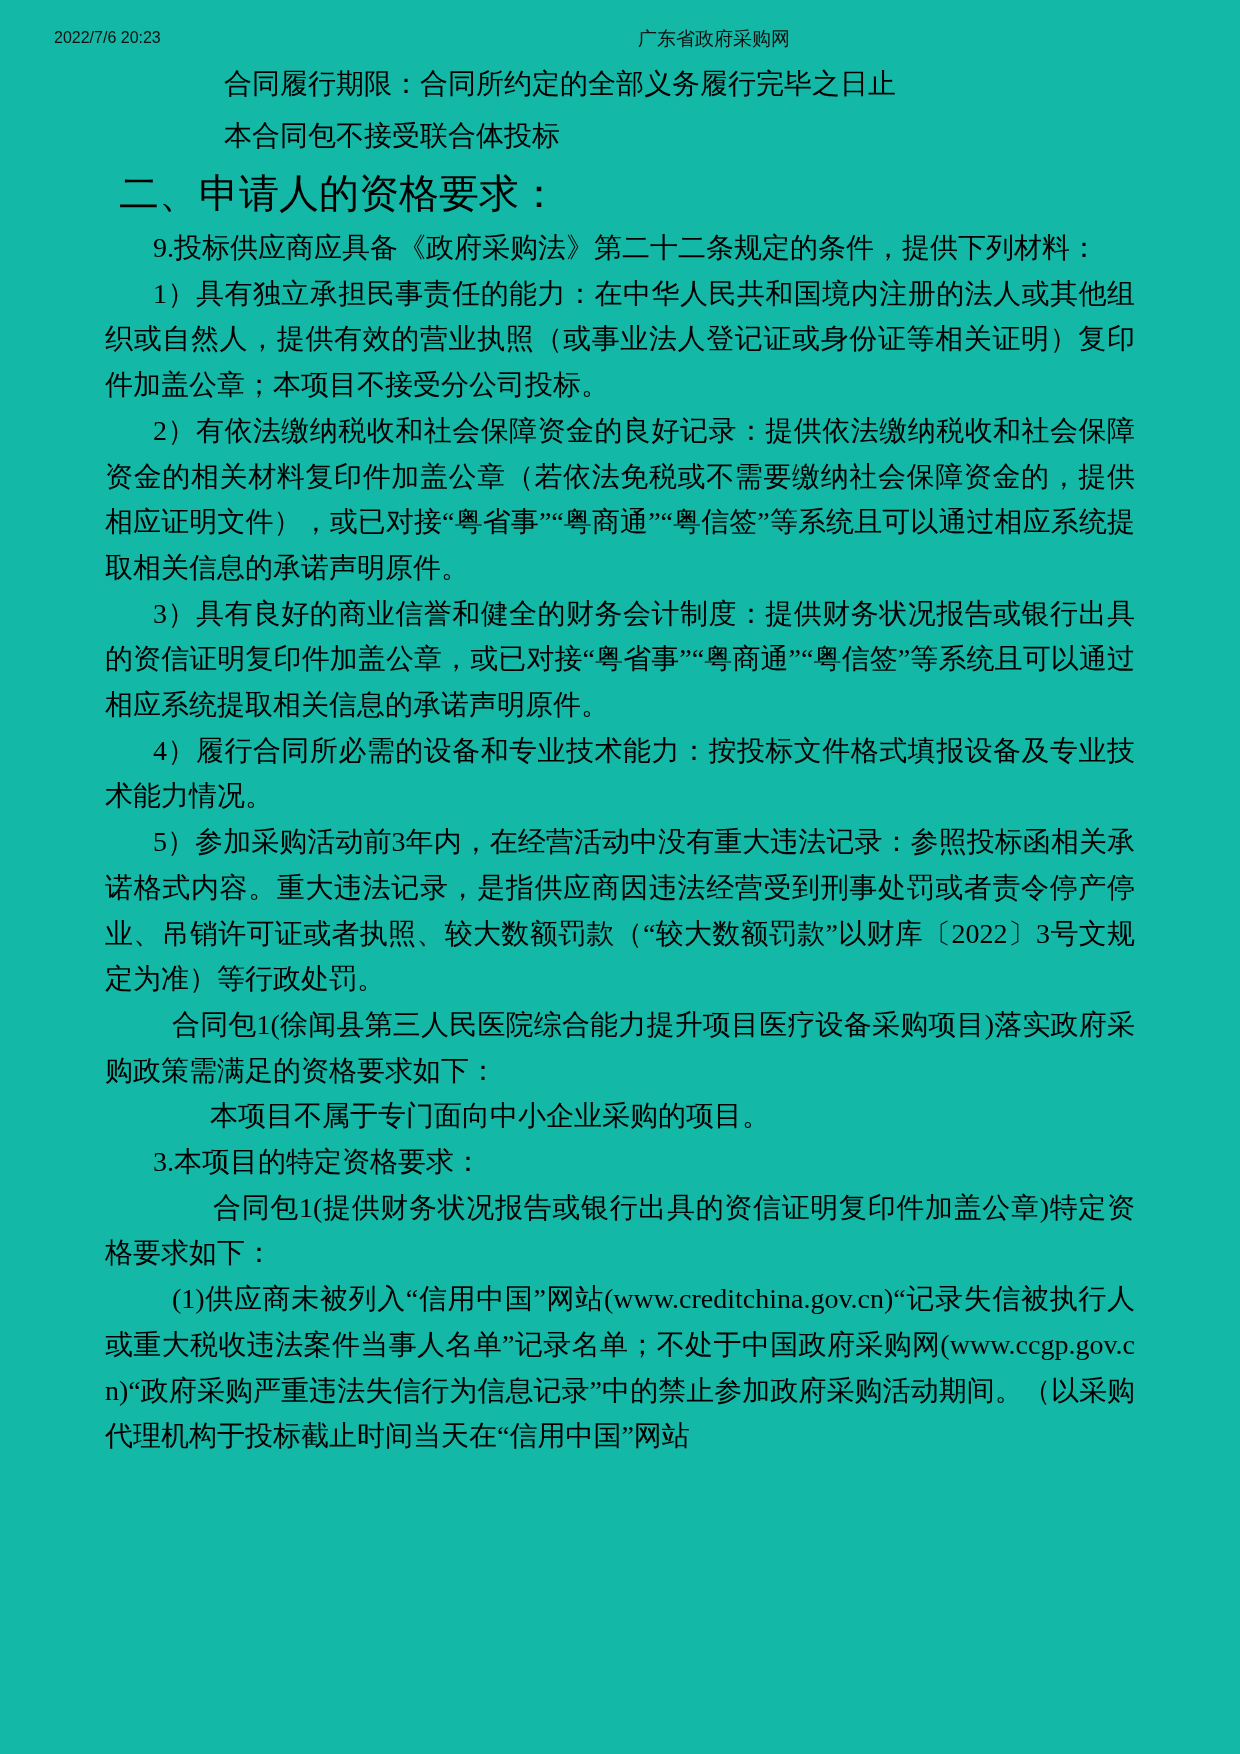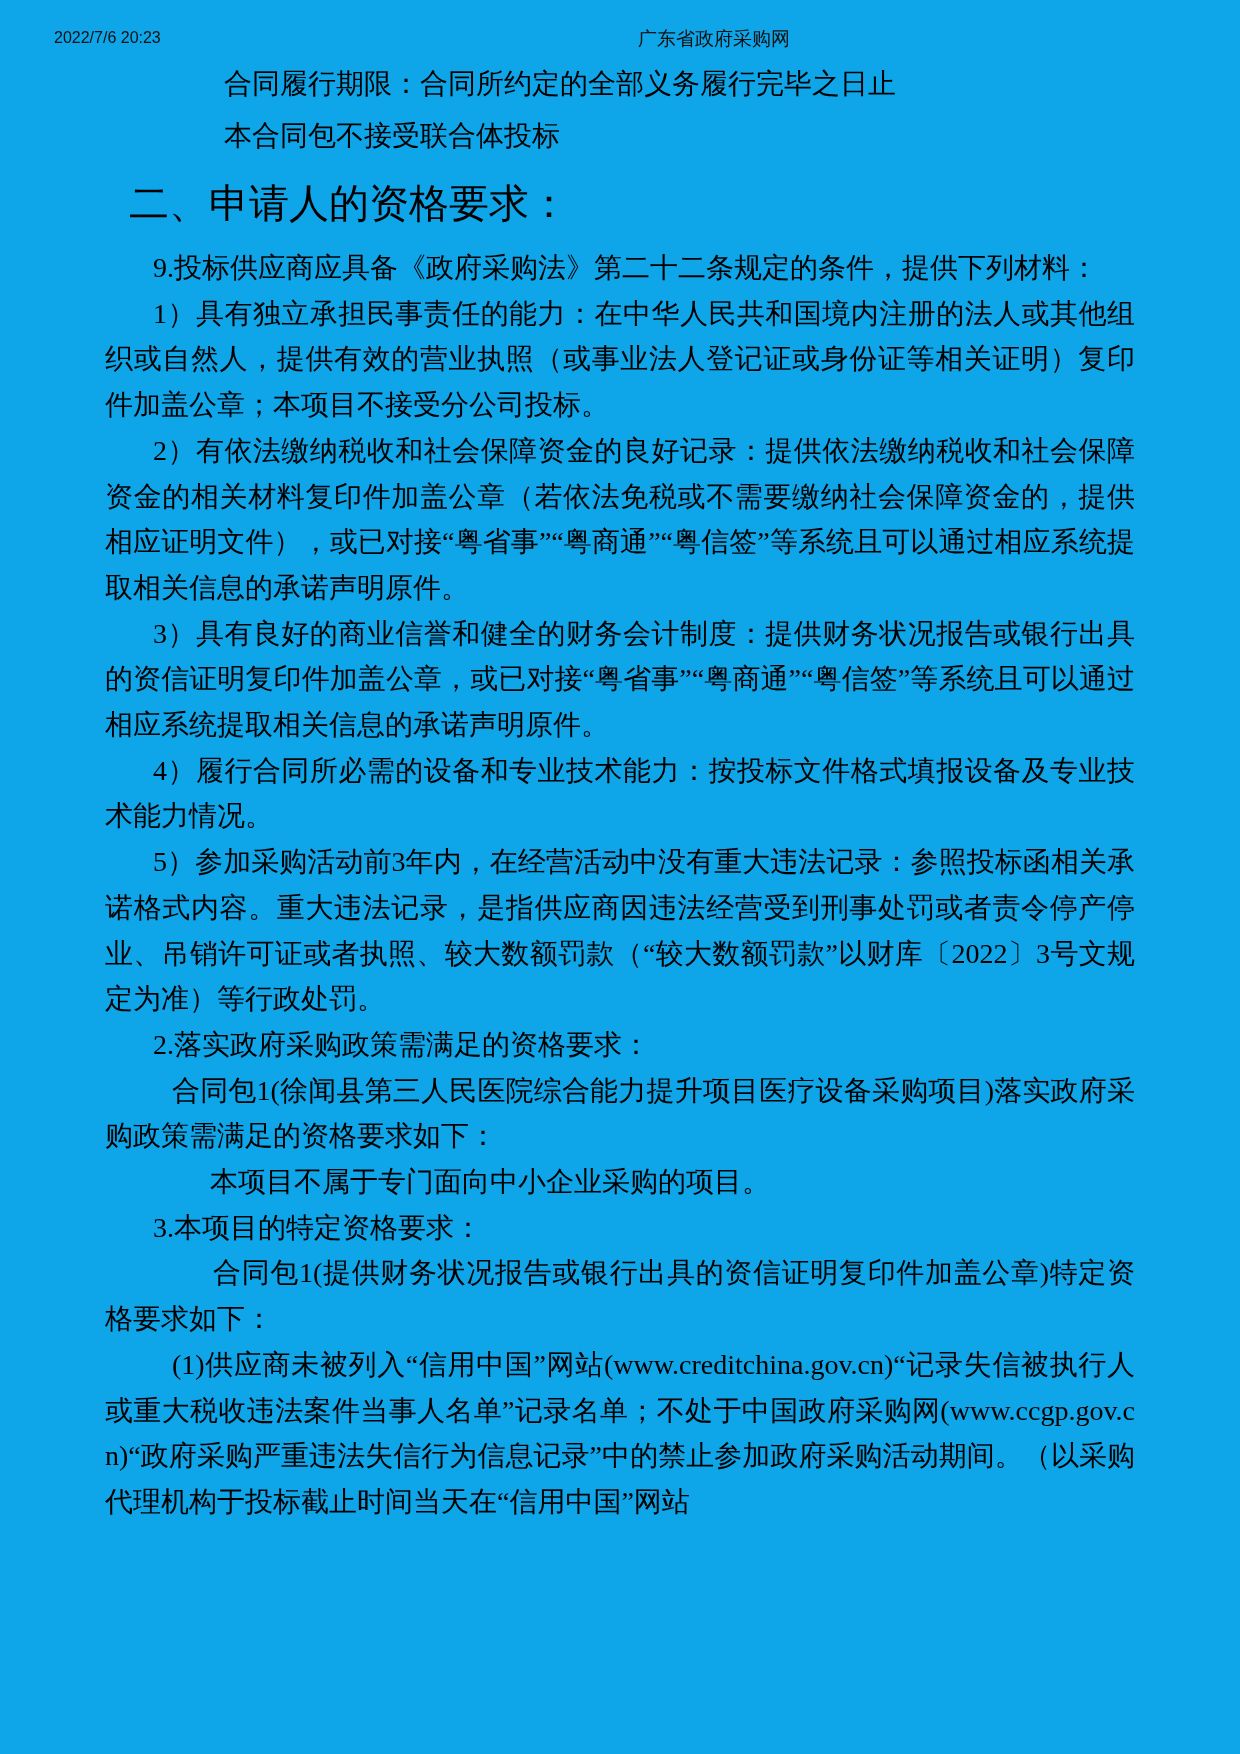--- a/index.html
+++ b/index.html
@@ -1,20 +1,20 @@
 <!DOCTYPE html>
 <html lang="zh"><head>
 <meta charset="utf-8">
 <style>
   html, body { margin: 0; padding: 0; background: #e8e8e8; }
   .page {
     position: relative;
     width: 1240px;
     height: 1754px;
-    background: #0ea5e9;
+    background: #14b8a6;
     overflow: hidden;
     font-family: "Liberation Serif", "DejaVu Serif", serif;
     color: #000000;
   }
   
   .print-header {
     position: absolute;
     top: 28px;
     left: 0;
     width: 100%;
@@ -46,21 +46,21 @@
     width: 1030px;
   }
   .content p { margin: 0; }
   .intro {
     font-size: 28px;
     line-height: 52px;
     padding-left: 119px;
     white-space: nowrap;
   }
   .heading {
-    margin: 16px;
+    margin: 6px;
     font-size: 40px;
     font-weight: normal;
     line-height: 51px;
     padding-left: 8px;
     white-space: nowrap;
   }
   .body {
     font-size: 28px;
     line-height: 45.7px;
     text-align: justify;
@@ -104,21 +104,20 @@
     <p class="intro">本合同包不接受联合体投标</p>
 
     <h2 class="heading">二、申请人的资格要求：</h2>
 
     <p class="body ind1">9.投标供应商应具备《政府采购法》第二十二条规定的条件，提供下列材料：</p>
     <p class="body ind1">1）具有独立承担民事责任的能力：在中华人民共和国境内注册的法人或其他组织或自然人，提供有效的营业执照（或事业法人登记证或身份证等相关证明）复印件加盖公章；本项目不接受分公司投标。</p>
     <p class="body ind1">2）有依法缴纳税收和社会保障资金的良好记录：提供依法缴纳税收和社会保障资金的相关材料复印件加盖公章（若依法免税或不需要缴纳社会保障资金的，提供相应证明文件），或已对接“粤省事”“粤商通”“粤信签”等系统且可以通过相应系统提取相关信息的承诺声明原件。</p>
     <p class="body ind1">3）具有良好的商业信誉和健全的财务会计制度：提供财务状况报告或银行出具的资信证明复印件加盖公章，或已对接“粤省事”“粤商通”“粤信签”等系统且可以通过相应系统提取相关信息的承诺声明原件。</p>
     <p class="body ind1">4）履行合同所必需的设备和专业技术能力：按投标文件格式填报设备及专业技术能力情况。</p>
     <p class="body ind1">5）参加采购活动前3年内，在经营活动中没有重大违法记录：参照投标函相关承诺格式内容。重大违法记录，是指供应商因违法经营受到刑事处罚或者责令停产停业、吊销许可证或者执照、较大数额罚款（“较大数额罚款”以财库〔2022〕3号文规定为准）等行政处罚。</p>
-    <p class="body ind1">2.落实政府采购政策需满足的资格要求：</p>
     <p class="body ca">合同包1(徐闻县第三人民医院综合能力提升项目医疗设备采购项目)落实政府采购政策需满足的资格要求如下：</p>
     <p class="body msme">本项目不属于专门面向中小企业采购的项目。</p>
     <p class="body ind1">3.本项目的特定资格要求：</p>
     <p class="body cb">合同包1(提供财务状况报告或银行出具的资信证明复印件加盖公章)特定资格要求如下：</p>
     <p class="body item1">(1)供应商未被列入“信用中国”网站(www.creditchina.gov.cn)“记录失信被执行人或重大税收违法案件当事人名单”记录名单；不处于中国政府采购网(www.ccgp.gov.cn)“政府采购严重违法失信行为信息记录”中的禁止参加政府采购活动期间。（以采购代理机构于投标截止时间当天在“信用中国”网站</p>
   </div>
 
 
 </div>
 

